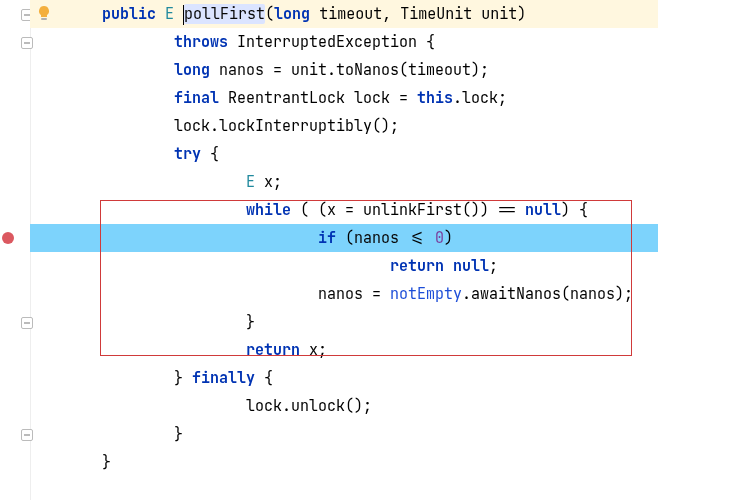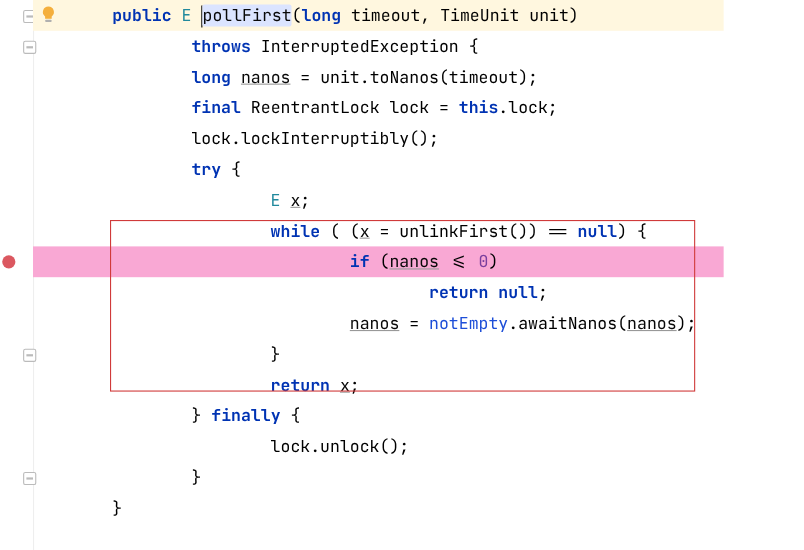--- a/index.html
+++ b/index.html
@@ -2,27 +2,27 @@
 <html><head>
 <meta charset="utf-8">
 <style>
   html,body{margin:0;padding:0;background:#fff;font-family:"JetBrains Mono",Menlo,Consolas,monospace;font-size:15px;line-height:28px;color:#080808}
   .editor{width:658px;height:500px;position:relative;overflow:hidden}
   .gutter{position:absolute;left:0;top:0;bottom:0;width:30px;background:#fff;border-right:1px solid #eee}
   .code{position:absolute;left:30px;right:0;top:0;bottom:0;box-sizing:border-box;white-space:pre}
   .line{position:relative;height:28px;display:flex;align-items:center}
   .line .txt{padding-left:0}
   .hl-top{background:#fff7df}
-  .hl-bp{background:#f9a8d4}
+  .hl-bp{background:#7dd3fc}
   .k{color:#0033b3;font-weight:600}
   .t{color:#20899d}
   .s{color:#7a3e9d}
   .m{color:#1d4ed8}
   .n{color:#000}
-  .u{text-decoration:underline;text-decoration-color:#999}
+  .u{text-decoration-color:#999}
   .cursor-bg{background:#dbe4ff;border-radius:2px}
   .bulb{position:absolute;left:36px;top:5px;width:16px;height:16px}
   .bp{position:absolute;left:2px;width:12px;height:12px;background:#db5860;border-radius:50%}
   .fold{position:absolute;left:21px;width:10px;height:10px;border:1px solid #bbb;border-radius:2px;background:#fff}
   .fold::before{content:"";position:absolute;left:2px;right:2px;top:4px;height:2px;background:#bbb}
   .box{position:absolute;border:1px solid #d03a3a;pointer-events:none}
   .caret{display:inline-block;width:1px;height:20px;background:#000;vertical-align:middle;margin-right:0px}
 </style>
 </head>
 <body>

